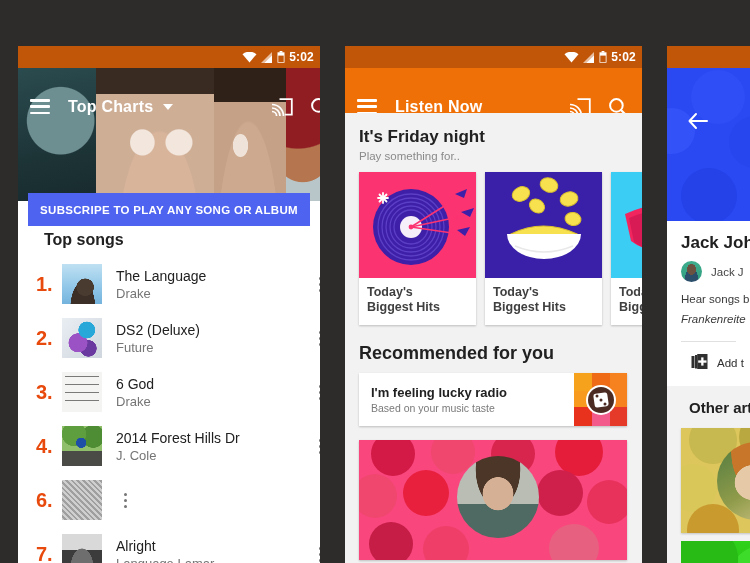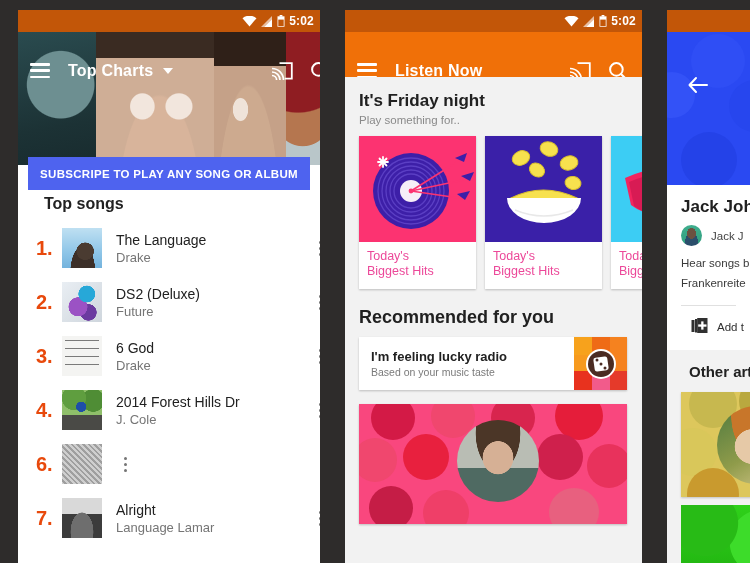--- a/index.html
+++ b/index.html
@@ -3,21 +3,21 @@
 <meta charset="utf-8">
 <style>
   html,body{margin:0;padding:0;}
   body{
     width:750px;height:563px;
     background:#2e2c2b;
     font-family:"Liberation Sans", sans-serif;
     overflow:hidden;
     position:relative;
   }
-  .stage{position:absolute;inset:0;}
+  .stage{position:absolute;inset:0;margin-top:36px;}
 
   
   .phone{position:absolute;overflow:hidden;background:#fff;}
   .phone-1{left:18px;top:10px;width:302px;height:553px;}
   .phone-2{left:345px;top:10px;width:297px;height:553px;}
   .phone-3{left:667px;top:10px;width:83px;height:553px;}
 
   
   .statusbar{height:22px;background:#c25608;position:relative;color:#fff;}
   .statusbar .sb-right{position:absolute;right:6px;top:0;height:22px;display:flex;align-items:center;gap:4px;}
@@ -55,21 +55,21 @@
   .overflow i{width:3px;height:3px;border-radius:50%;background:#757575;display:block;}
 
   
   .p2-body{position:absolute;left:0;top:67px;width:297px;bottom:0;background:#f2f2f2;overflow:hidden;}
   .p2-head{padding:14px 0 0 14px;}
   .p2-h1{font-size:17px;font-weight:bold;color:#212121;}
   .p2-h2{font-size:11.5px;color:#8a8a8a;margin-top:3px;}
   .cardrow{display:flex;gap:9px;padding:10px 0 0 14px;}
   .mcard{width:117px;flex:0 0 117px;background:#fff;box-shadow:0 1px 2px rgba(0,0,0,.22);}
   .mcard .art{height:106px;position:relative;overflow:hidden;}
-  .mcard .lbl{padding:7px 8px 9px 8px;font-size:12.5px;font-weight:normal;color:#ec4899;line-height:1.22;}
+  .mcard .lbl{padding:7px 8px 9px 8px;font-size:12.5px;font-weight:bold;color:#404040;line-height:1.22;}
   .p2-sec{font-size:18px;font-weight:bold;color:#212121;padding:18px 0 0 14px;}
   .lucky{margin:9px 0 0 14px;width:268px;height:53px;background:#fff;box-shadow:0 1px 2px rgba(0,0,0,.22);display:flex;align-items:center;overflow:hidden;}
   .lucky-txt{flex:1;padding-left:12px;}
   .lucky-t{font-size:13px;font-weight:bold;color:#212121;}
   .lucky-s{font-size:10.5px;color:#7a7a7a;margin-top:2px;}
   .lucky-art{width:53px;height:53px;flex:0 0 53px;position:relative;overflow:hidden;}
   .pinkcard{margin:14px 0 0 14px;width:268px;height:120px;background:#fff;box-shadow:0 1px 2px rgba(0,0,0,.22);overflow:hidden;position:relative;}
 
   
   .p3-hero{position:absolute;left:0;top:22px;width:83px;height:153px;background:#2a49f2;overflow:hidden;}
@@ -481,21 +481,21 @@
     <div class="p3-body">
       <div class="p3-name">Jack Joh</div>
       <div class="p3-sub">
         <div class="p3-av" style="background:
             radial-gradient(ellipse at 50% 40%, #6b5140 0 30%, transparent 31%),
             radial-gradient(ellipse at 50% 105%, #2b4e6b 0 48%, transparent 49%),
             linear-gradient(180deg,#3fae8e,#2f9d7d);"></div>
         <div class="p3-subtxt">Jack J</div>
       </div>
       <div class="p3-desc">Hear songs b</div>
-      <div class="p3-desc" style="padding-top:2px;">Frankenreite</div>
+      <div class="p3-desc" style="padding-top:2px;font-style:italic;">Frankenreite</div>
       <div class="p3-div"></div>
       <div class="p3-add">
         <span>
           <svg width="17" height="17" viewBox="0 0 17 17">
             <rect x="0.5" y="3" width="3" height="12" fill="#303030"></rect>
             <rect x="4" y="2" width="2.4" height="13.5" fill="#303030"></rect>
             <rect x="6.2" y="1" width="10.3" height="15" fill="#303030"></rect>
             <rect x="10.2" y="4.4" width="2.3" height="8.2" fill="#fff"></rect>
             <rect x="7.2" y="7.4" width="8.3" height="2.3" fill="#fff"></rect>
           </svg>

